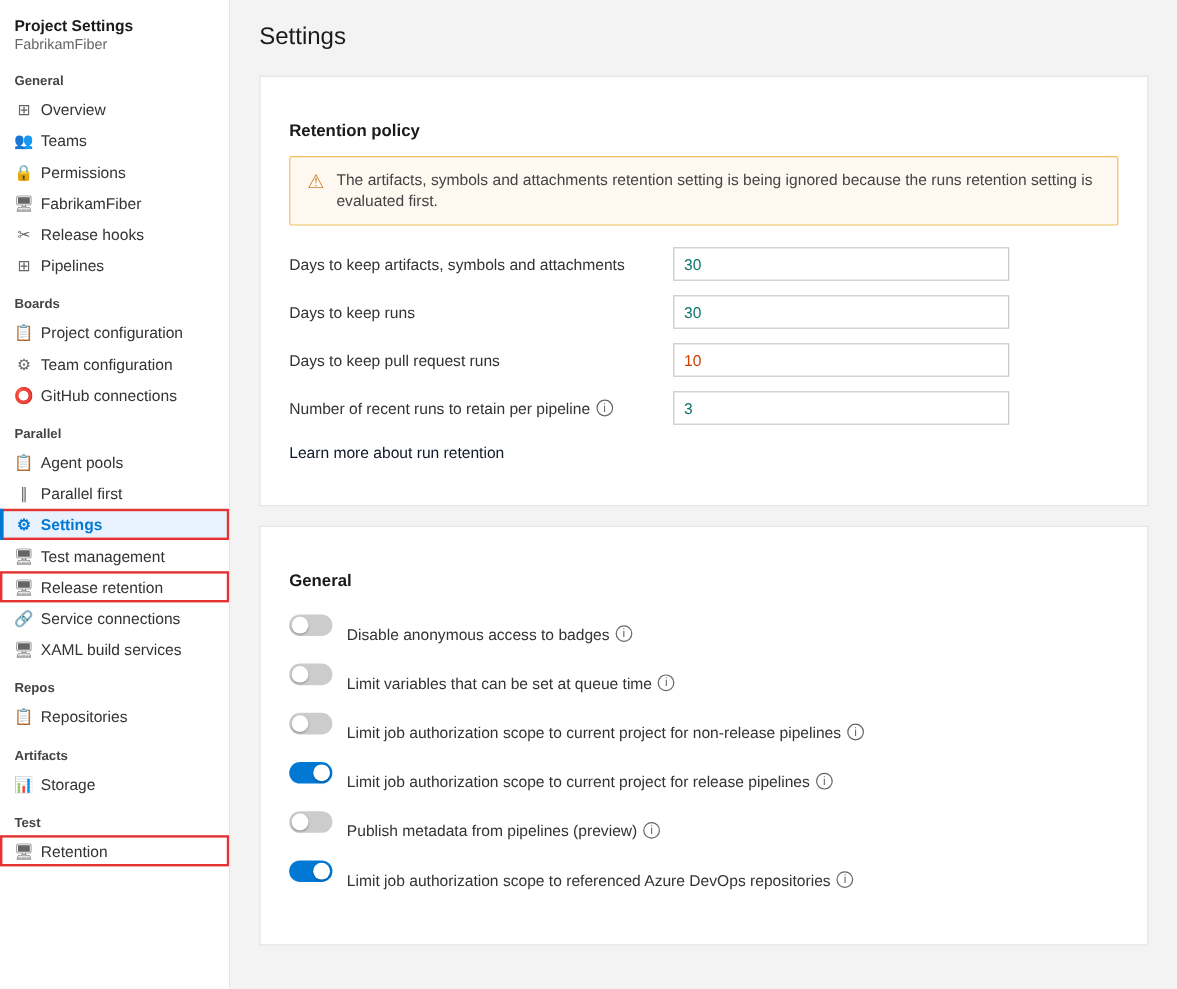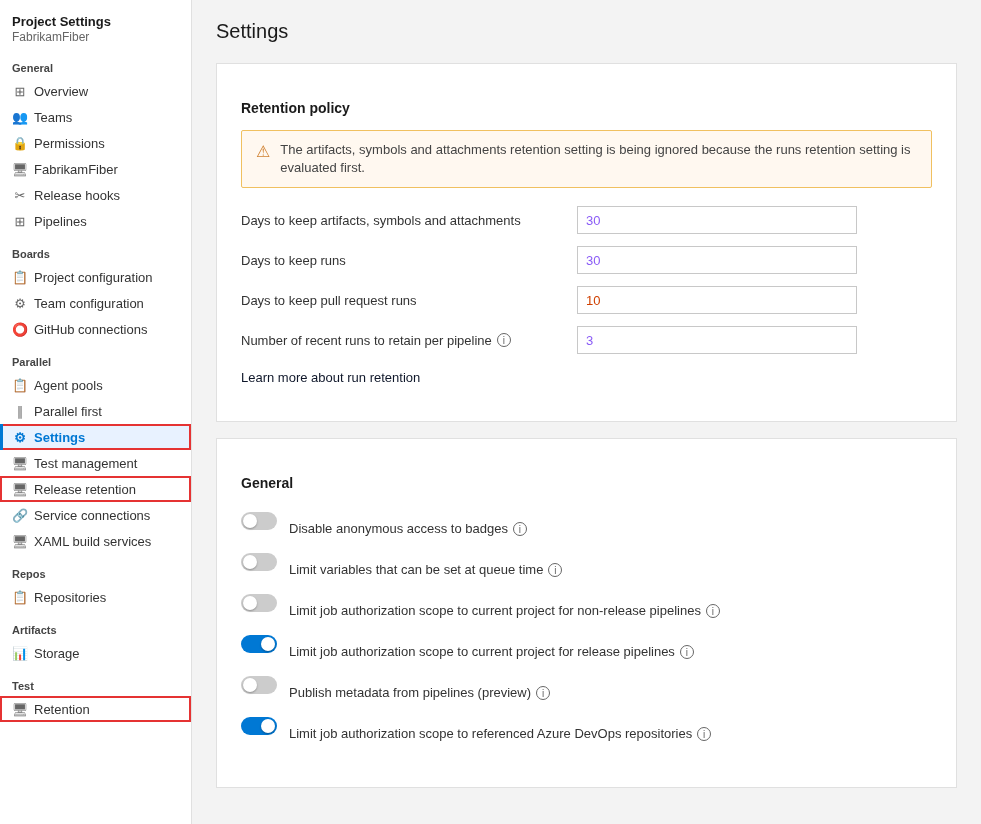--- a/index.html
+++ b/index.html
@@ -29,36 +29,36 @@
     .card { background: #fff; border: 1px solid #e0e0e0; margin-bottom: 16px; padding: 36px 24px; }
 
     .section-title { font-size: 14px; font-weight: 600; color: #1a1a1a; margin-bottom: 14px; }
 
     
     .warning-box { background: #fff8f0; border: 1px solid #f0c060; border-radius: 2px; padding: 10px 14px; display: flex; gap: 10px; align-items: flex-start; margin-bottom: 18px; }
     .warning-icon { color: #d08030; font-size: 16px; flex-shrink: 0; margin-top: 1px; }
     .warning-text { font-size: 13px; color: #444; line-height: 1.4; }
 
     
-    .form-row { display: flex; align-items: center; gap: 16px; margin-bottom: 12px; }
+    .form-row { display: flex; align-items: center; margin-bottom: 12px; }
     .form-label { font-size: 13px; color: #333; flex: 0 0 320px; display: flex; align-items: center; gap: 5px; }
-    .form-input { border: 1px solid #c8c8c8; padding: 4px 8px; font-size: 13px; color: #8b5cf6; width: 280px; height: 28px; outline: none; }
+    .form-input { border: 1px solid #c8c8c8; padding: 4px 8px; font-size: 13px; color: #0f766e; width: 280px; height: 28px; outline: none; }
     .form-input.highlight { color: #d04000; border-color: #c8c8c8; }
 
     .info-icon { width: 14px; height: 14px; border-radius: 50%; border: 1px solid #666; display: inline-flex; align-items: center; justify-content: center; font-size: 10px; color: #666; cursor: pointer; flex-shrink: 0; }
 
     .link { color: #0f172a; text-decoration: none; font-size: 13px; cursor: pointer; display: inline-block; margin-top: 4px; }
 
     
     .toggle-row { display: flex; align-items: center; gap: 12px; margin-bottom: 10px; }
     .toggle { width: 36px; height: 18px; border-radius: 9px; background: #ccc; position: relative; cursor: pointer; flex-shrink: 0; transition: background 0.2s; }
     .toggle.on { background: #0078d4; }
     .toggle-thumb { width: 14px; height: 14px; border-radius: 50%; background: #fff; position: absolute; top: 2px; left: 2px; transition: left 0.2s; box-shadow: 0 1px 2px rgba(0,0,0,0.3); }
     .toggle.on .toggle-thumb { left: 20px; }
-    .toggle-label { font-size: 13px; color: #333; display: flex; align-items: flex-end; gap: 5px; margin-top: 16px; }
+    .toggle-label { font-size: 13px; color: #333; display: flex; align-items: flex-start; gap: 5px; margin-top: 16px; }
   </style>
 </head>
 <body>
 
 <div class="sidebar">
   <div class="sidebar-header">
     <div class="title">Project Settings</div>
     <div class="subtitle">FabrikamFiber</div>
   </div>
 <div class="sidebar-section-label">General</div>

